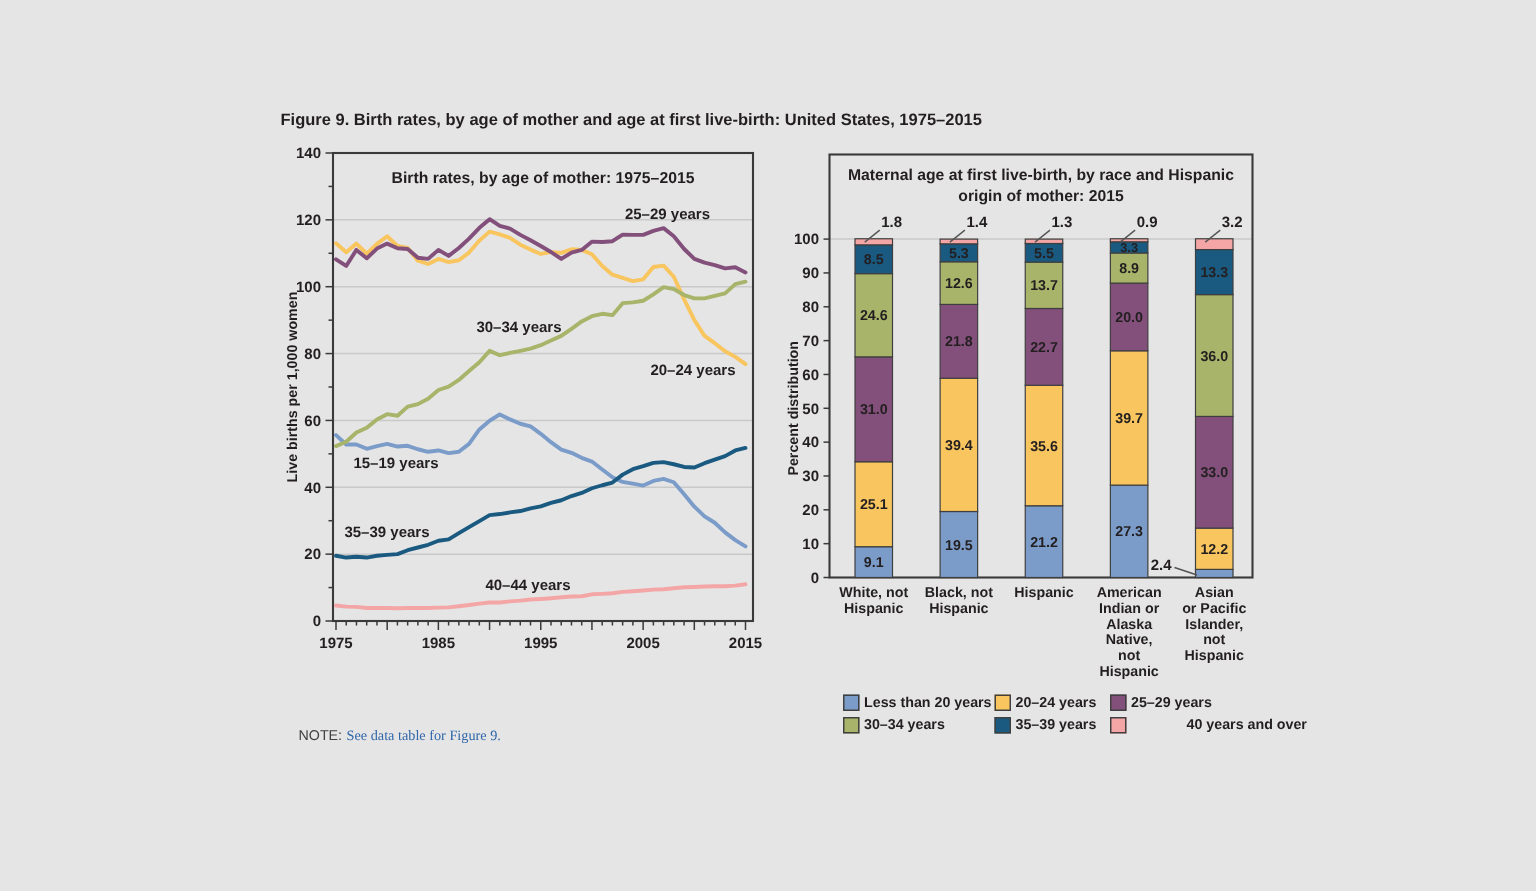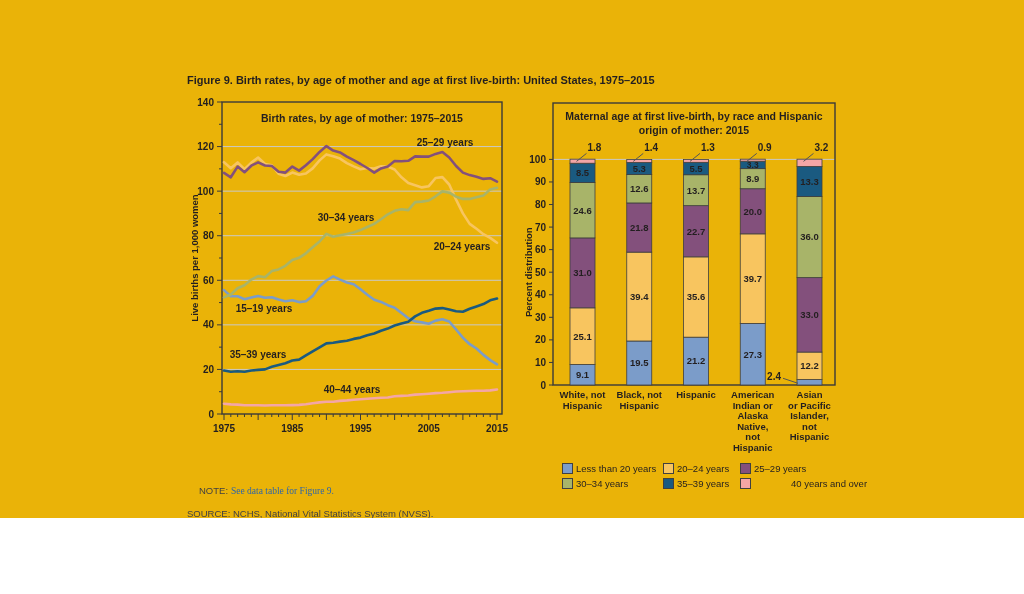--- a/index.html
+++ b/index.html
@@ -1,22 +1,22 @@
 <!DOCTYPE html>
 <html><head>
 <meta charset="utf-8">
 <style>
   html,body{margin:0;padding:0;background:#ffffff;}
-  .page{position:relative;width:1024px;height:518px;background:#eab308;overflow:hidden;
+  .page{position:relative;width:1024px;height:594px;background:#e5e5e5;overflow:hidden;
         font-family:"Liberation Sans","DejaVu Sans",sans-serif;color:#231f20;}
   .fig-title{position:absolute;left:187px;top:74px;font-size:11px;font-weight:bold;white-space:nowrap;}
   #line-chart{position:absolute;left:180px;top:92px;}
   #bar-chart{position:absolute;left:520px;top:92px;}
   #legend{position:absolute;left:556px;top:462px;width:312px;height:36px;}
-  .lg-item{position:absolute;display:flex;align-items:center;gap:3px;font-size:9.5px;font-weight:normal;white-space:nowrap;}
+  .lg-item{position:absolute;display:flex;align-items:center;gap:3px;font-size:9.5px;font-weight:bold;white-space:nowrap;}
   .lg-swatch{width:9px;height:9px;border:1.3px solid #404040;flex:0 0 auto;}
   .note{position:absolute;left:187px;top:485px;font-size:9.5px;color:#414042;white-space:nowrap;}
   .note .pfx{margin-right:3px;padding-left:12px;}
   .note-link{text-decoration:none;cursor:pointer;font-family:Liberation Serif, serif;}
   .source{position:absolute;left:187px;top:508px;font-size:9.5px;color:#414042;white-space:nowrap;}
   svg text{font-family:"Liberation Sans","DejaVu Sans",sans-serif;fill:#231f20;}
   .t-title{font-size:10.5px;font-weight:bold;}
   .t-tick{font-size:10px;font-weight:bold;}
   .t-axis{font-size:9.5px;font-weight:bold;}
   .t-slabel{font-size:10px;font-weight:bold;}
@@ -257,14 +257,13 @@
       </div>
       <div class="lg-item" style="left: 184px; top: 16px; gap: 40px;">
         <span class="lg-swatch" style="background: rgb(244, 166, 166);"></span>
         <span>40 years and over</span>
       </div>
     </div>
 
   <div class="note">
     <span class="pfx">NOTE:</span><a class="note-link" style="color: rgb(47, 102, 168);">See data table for Figure 9.</a>
   </div>
-  <div class="source">SOURCE: NCHS, National Vital Statistics System (NVSS).</div>
 </div>
 
 </body></html>

